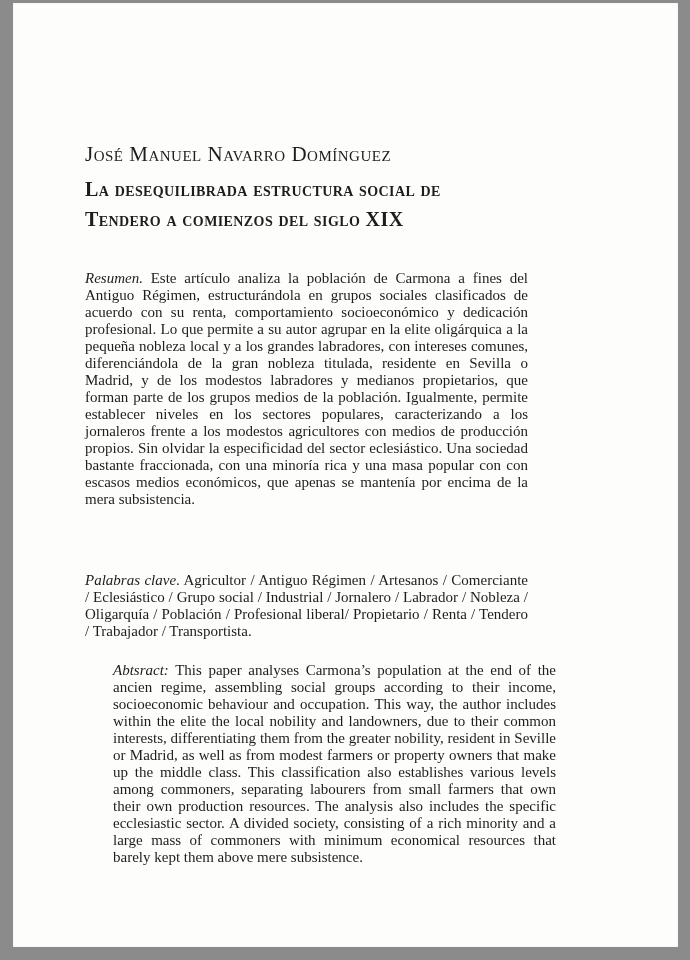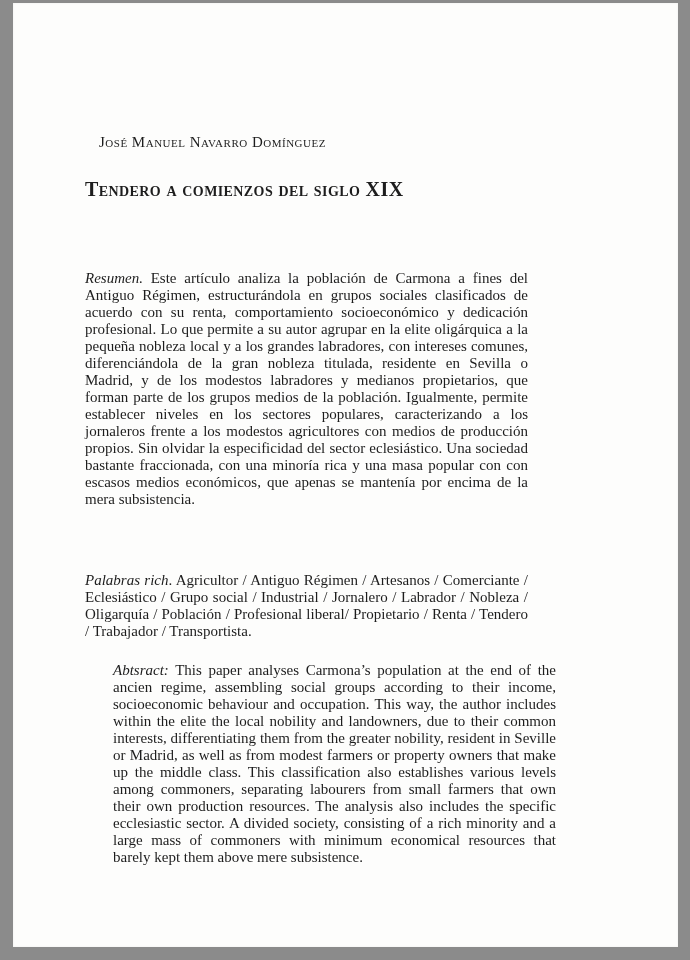--- a/index.html
+++ b/index.html
@@ -27,26 +27,25 @@
     background: #fdfdfc;
     box-shadow: inset 0 0 2px rgba(0,0,0,0.08);
   }
   .text-col {
     position: absolute;
     left: 72px;
     width: 443px;
     color: #1d1d1d;
   }
   .author {
-    top: 130px;
-    font-size: 15px;
+    top: 142px;
+    font-size: 21px;
     line-height: 19px;
     font-variant: small-caps;
     letter-spacing: 0.5px;
-    margin-left: 14px;
   }
   .title {
     top: 171px;
     font-size: 20px;
     line-height: 30px;
     font-weight: bold;
     font-variant: small-caps;
     letter-spacing: 0.4px;
   }
   .para {
@@ -65,23 +64,24 @@
 </style>
 </head>
 <body>
 
 <div class="scan-frame">
   <div class="paper">
 
     <div class="text-col author">José Manuel Navarro Domínguez</div>
 
     <div class="text-col title">
+      <div>La desequilibrada estructura social de</div>
       <div>Tendero a comienzos del siglo XIX</div>
     </div>
 
     <p class="text-col para para-resumen"><span class="lead">Resumen.</span><span> Este artículo analiza la población de Carmona a fines del Antiguo Régimen, estructurándola en grupos sociales clasifi­cados de acuerdo con su renta, comportamiento socioeconómico y dedicación profesional. Lo que permite a su autor agrupar en la elite oligárquica a la pequeña nobleza local y a los grandes labradores, con intereses comunes, diferenciándola de la gran nobleza titulada, residente en Sevilla o Madrid, y de los modestos labradores y medianos propietarios, que forman parte de los grupos medios de la población. Igualmente, permite establecer niveles en los sectores populares, caracterizando a los jornaleros frente a los modestos agricultores con medios de producción propios. Sin olvidar la especificidad del sector eclesiástico. Una sociedad bastante fraccionada, con una minoría rica y una masa popular con con escasos medios económicos, que apenas se mantenía por encima de la mera subsistencia.</span></p>
 
-    <p class="text-col para para-keywords"><span class="lead">Palabras rich</span><span>. Agricultor / Antiguo Régimen / Artesanos / Co­merciante / Eclesiástico / Grupo social / Industrial / Jornalero / Labrador / Nobleza / Oligarquía / Población / Profesional liberal/ Propietario / Renta / Tendero / Trabajador / Transportista.</span></p>
+    <p class="text-col para para-keywords"><span class="lead">Palabras clave</span><span>. Agricultor / Antiguo Régimen / Artesanos / Co­merciante / Eclesiástico / Grupo social / Industrial / Jornalero / Labrador / Nobleza / Oligarquía / Población / Profesional liberal/ Propietario / Renta / Tendero / Trabajador / Transportista.</span></p>
 
     <p class="text-col para para-abstract"><span class="lead">Abtsract:</span><span> This paper analyses Carmona’s population at the end of the ancien regime, assembling social groups according to their income, socioeconomic behaviour and occupation. This way, the author includes within the elite the local nobility and landowners, due to their common interests, differentiating them from the greater nobility, resident in Seville or Madrid, as well as from modest farmers or property owners that make up the middle class. This classification also establishes various levels among commoners, separating labourers from small farmers that own their own pro­duction resources. The analysis also includes the specific eccle­siastic sector. A divided society, consisting of a rich minority and a large mass of commoners with minimum economical resources that barely kept them above mere subsistence.</span></p>
 
   </div>
 </div>
 
 </body></html>

